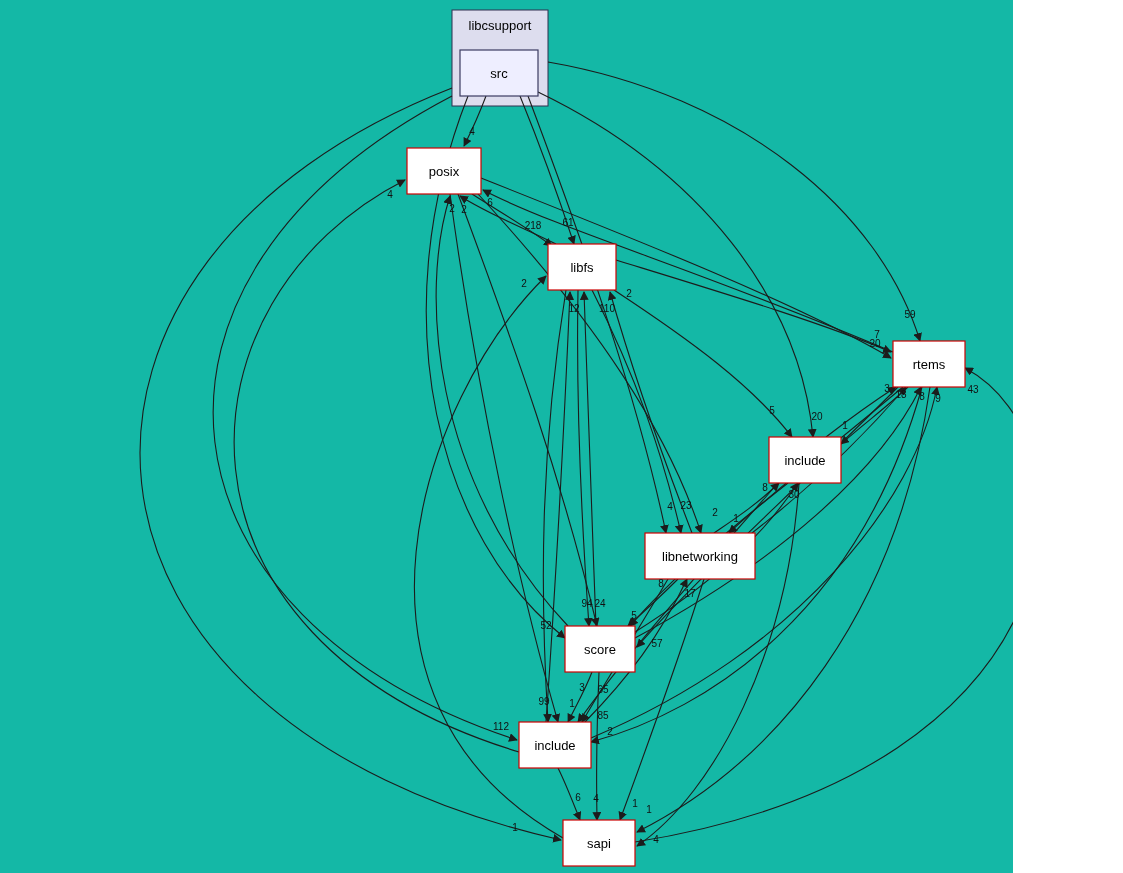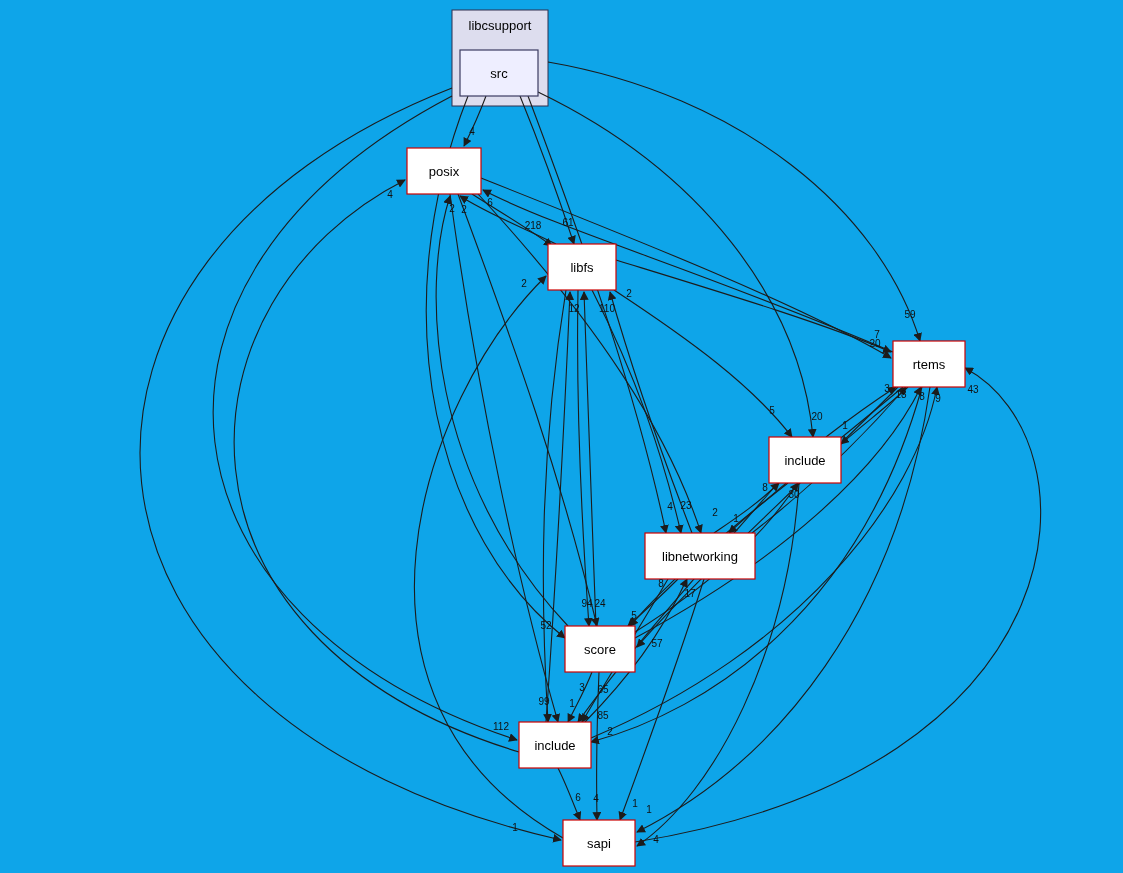--- a/index.html
+++ b/index.html
@@ -1,16 +1,16 @@
 <!DOCTYPE html>
 <html><head>
 <meta charset="utf-8">
 <style>
   html,body{margin:0;padding:0;background:#ffffff;}
-  .page{width:1123px;height:873px;position:relative;background:#0ea5e9;overflow:hidden;
+  .page{width:1013px;height:873px;position:relative;background:#14b8a6;overflow:hidden;
         font-family:"Liberation Sans", sans-serif;}
   svg text{font-family:"Liberation Sans", sans-serif;}
   .edge-path{fill:none;stroke-width:1.1;}
   .edge-label{font-size:10px;fill:#111;}
   .node-label{font-size:13px;fill:#000;}
   .cluster-label{font-size:13px;fill:#000;}
 </style>
 </head>
 <body>
 

